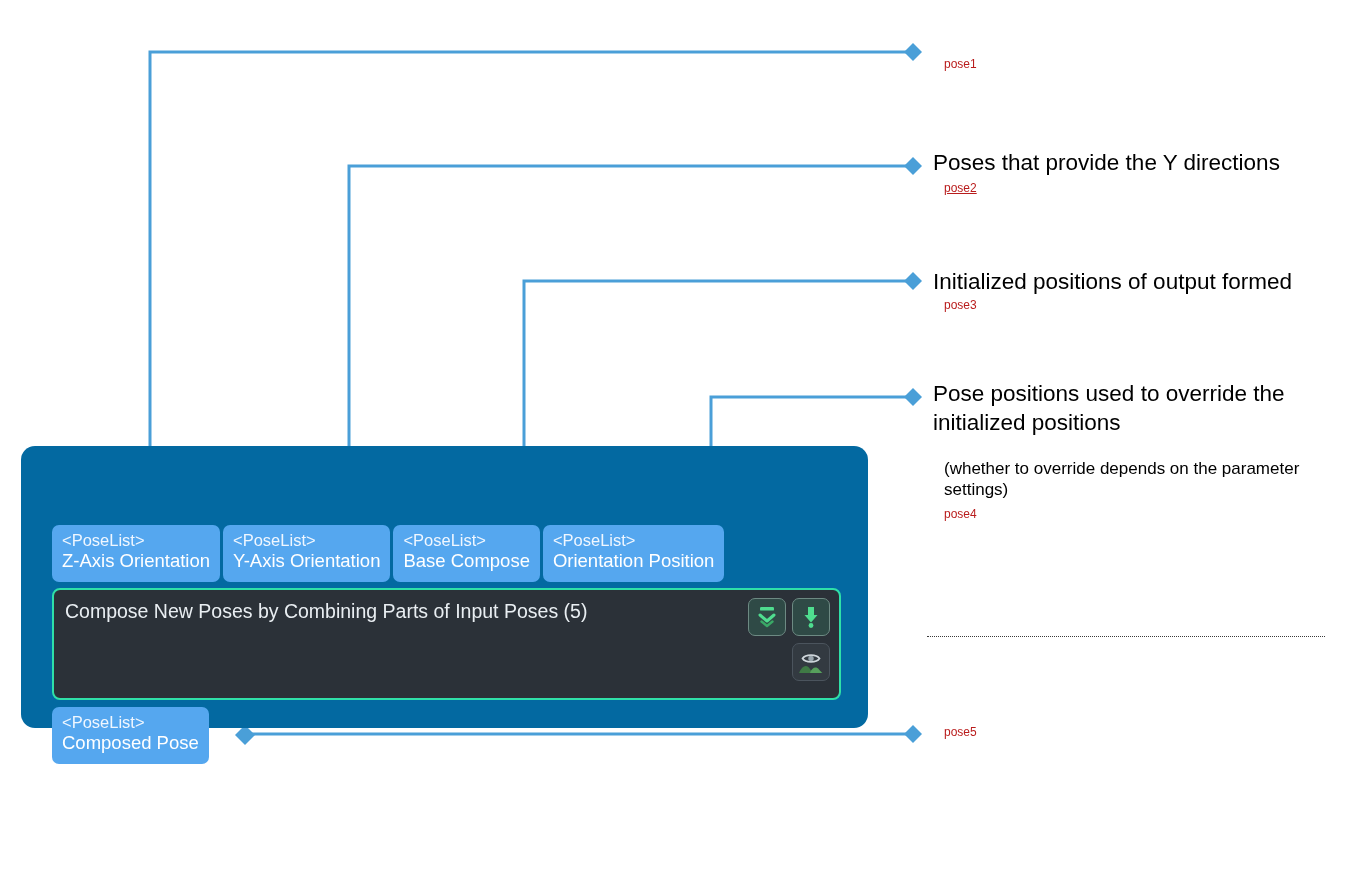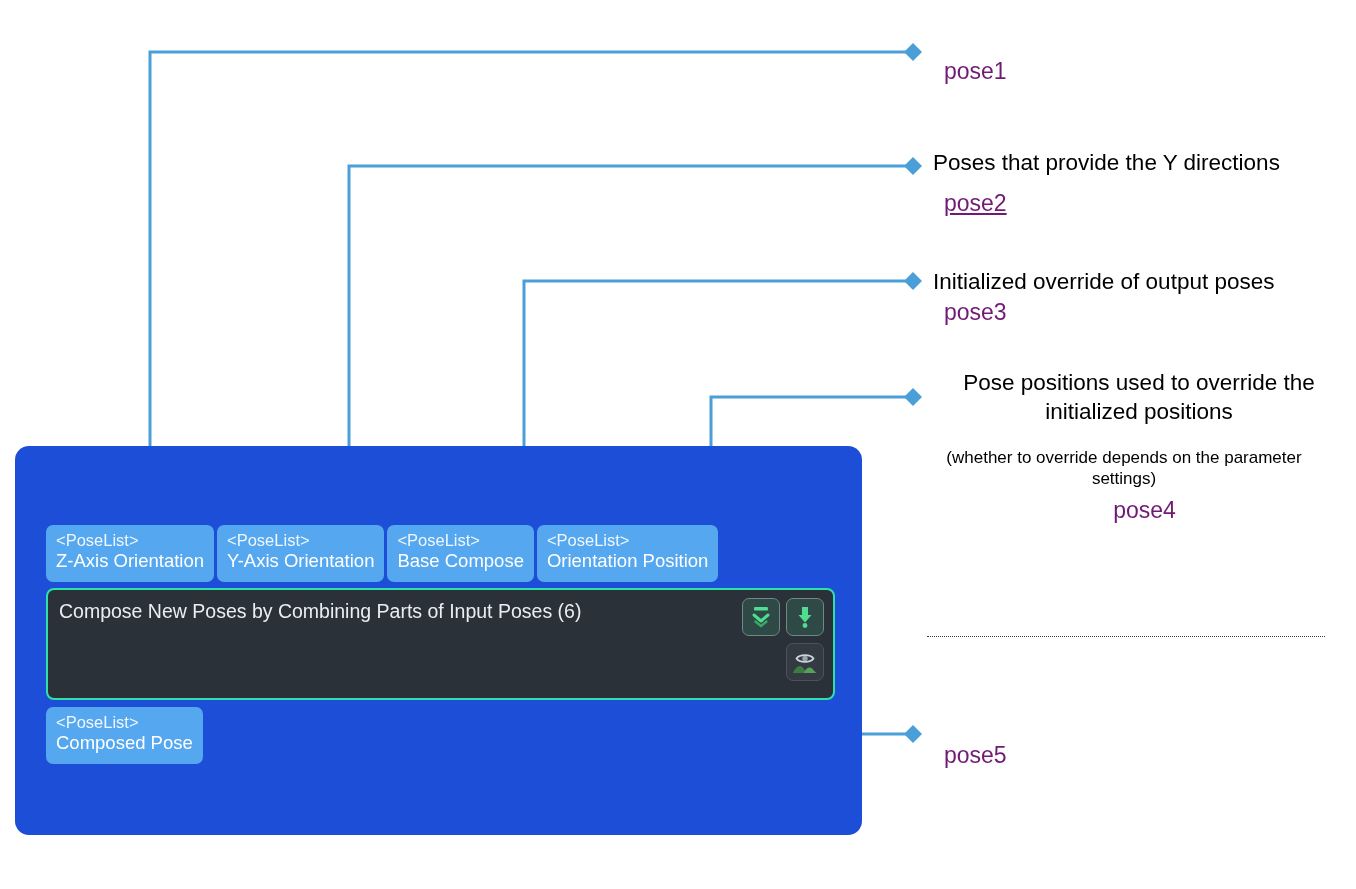--- a/index.html
+++ b/index.html
@@ -21,25 +21,25 @@
     position: absolute;
     left: 0; top: 0;
     width: 1356px;
     height: 889px;
     pointer-events: none;
   }
 
   
   #node-panel {
     position: absolute;
-    left: 15px;
+    left: 21px;
     top: 446px;
     width: 847px;
-    height: 389px;
-    background: #1d4ed8;
+    height: 282px;
+    background: #0369a1;
     border-radius: 14px;
   }
 
   
   #input-ports {
     position: absolute;
     left: 31px;
     top: 79px;
     display: flex;
     gap: 3px;
@@ -135,36 +135,36 @@
   }
   .ann-note {
     font-size: 17px;
     color: #000000;
     line-height: 1.25;
     margin-top: 20px;
     margin-left: 11px;
     width: 360px;
   }
   .ann-pose {
-    font-size: 23px;
-    color: #701a75;
+    font-size: 12px;
+    color: #b91c1c;
     line-height: 1.25;
     margin-left: 11px;
   }
 
   #ann-1 { top: 30px; }
   #ann-1 .ann-pose { margin-top: 27px; }
   #ann-2 { top: 148px; }
-  #ann-2 .ann-pose { margin-top: 12px; text-decoration: underline; }
+  #ann-2 .ann-pose { margin-top: 4px; text-decoration: underline; }
   #ann-3 { top: 267px; }
   #ann-3 .ann-pose { margin-top: 2px; }
-  #ann-4 { top: 368px; text-align: center; }
+  #ann-4 { top: 379px; }
   #ann-4 .ann-pose { margin-top: 7px; }
   #ann-5 { top: 719px; }
-  #ann-5 .ann-pose { margin-top: 22px; }
+  #ann-5 .ann-pose { margin-top: 6px; }
 
   
   #ann-divider {
     position: absolute;
     left: 927px;
     top: 636px;
     width: 398px;
     border-top: 1.6px dotted #3a3a3a;
   }
 </style>
@@ -217,21 +217,21 @@
       <div class="port-type">&lt;PoseList&gt;</div>
       <div class="port-label">Base Compose</div>
     </div>
     <div class="port">
       <div class="port-type">&lt;PoseList&gt;</div>
       <div class="port-label">Orientation Position</div>
     </div>
   </div>
 
   <div id="node-body">
-    <div id="node-title">Compose New Poses by Combining Parts of Input Poses (6)</div>
+    <div id="node-title">Compose New Poses by Combining Parts of Input Poses (5)</div>
 
     <div class="node-btn" id="btn-collapse">
       <svg width="22" height="24" viewBox="0 0 22 24">
         <rect x="4" y="2" width="14" height="3.6" rx="1.2" fill="#4fdd8f"></rect>
         <polyline points="4,10 11,16 18,10" fill="none" stroke="#4fdd8f" stroke-width="3" stroke-linecap="round" stroke-linejoin="round"></polyline>
         <polyline points="5.5,16.5 11,21 16.5,16.5" fill="none" stroke="#3aa866" stroke-width="2.4" stroke-linecap="round" stroke-linejoin="round"></polyline>
       </svg>
     </div>
 
     <div class="node-btn" id="btn-pin">
@@ -261,21 +261,21 @@
 <div class="annotation" id="ann-1">
   <div class="ann-pose">pose1</div>
 </div>
 
 <div class="annotation" id="ann-2">
   <div class="ann-title">Poses that provide the Y directions</div>
   <div class="ann-pose">pose2</div>
 </div>
 
 <div class="annotation" id="ann-3">
-  <div class="ann-title">Initialized override of output poses</div>
+  <div class="ann-title">Initialized positions of output formed</div>
   <div class="ann-pose">pose3</div>
 </div>
 
 <div class="annotation" id="ann-4">
   <div class="ann-title">Pose positions used to override the initialized positions</div>
   <div class="ann-note">(whether to override depends on the parameter settings)</div>
   <div class="ann-pose">pose4</div>
 </div>
 
 <div id="ann-divider"></div>

